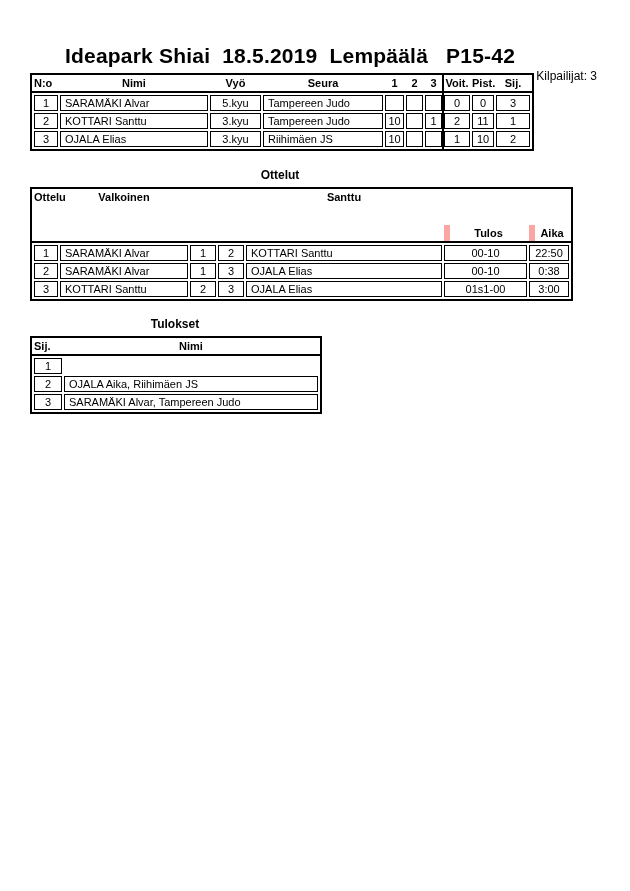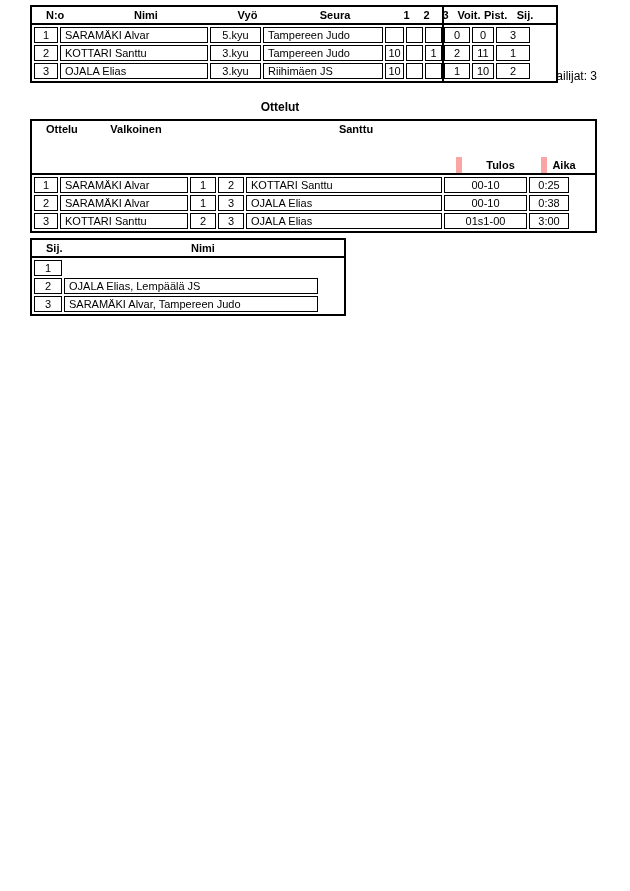--- a/index.html
+++ b/index.html
@@ -31,21 +31,21 @@
   }
   .tbl {
     position: relative;
     border: 2px solid #000;
     background: #fff;
     width: fit-content;
     margin-left: 30px;
     margin-top: 5px;
   }
   .thead {
-    display: grid; gap: 0 2px; padding: 0 14px;
+    display: grid; gap: 0 2px; padding: 0 2px;
     border-bottom: 2px solid #000;
   }
   .hcell {
     font-size: 11px; font-weight: bold;
     text-align: center; line-height: 16px; height: 16px;
     white-space: nowrap; overflow: visible;
   }
   .hcell.hleft { text-align: left; }
   .hcell.vl { border-left: 6px solid #fca5a5; margin-top: 36px; }
   .tbody { display: flex; flex-direction: column; gap: 2px; padding: 2px; }
@@ -64,20 +64,21 @@
   .vsep {
     position: absolute; top: 0; bottom: 0; left: 410px;
     width: 2px; background: #000; z-index: 2;
   }
 </style>
 </head>
 <body>
 
 <div class="page">
 
+  <div class="title">Ideapark Shiai  18.5.2019  Lempäälä   P15-42</div>
 
   <div class="meta-count">Kilpailijat: 3</div>
 
   <div class="tbl">
     <div class="vsep"></div>
     <div class="thead g1">
       <div class="hcell hleft">N:o</div>
       <div class="hcell">Nimi</div>
       <div class="hcell">Vyö</div>
       <div class="hcell">Seura</div>
@@ -141,21 +142,21 @@
       <div class="hcell vl">Aika</div>
     </div>
     <div class="tbody">
       <div class="trow g2">
         <div class="cell">1</div>
         <div class="cell left">SARAMÄKI Alvar</div>
         <div class="cell">1</div>
         <div class="cell">2</div>
         <div class="cell left">KOTTARI Santtu</div>
         <div class="cell">00-10</div>
-        <div class="cell">0:25</div>
+        <div class="cell">22:50</div>
       </div>
       <div class="trow g2">
         <div class="cell">2</div>
         <div class="cell left">SARAMÄKI Alvar</div>
         <div class="cell">1</div>
         <div class="cell">3</div>
         <div class="cell left">OJALA Elias</div>
         <div class="cell">00-10</div>
         <div class="cell">0:38</div>
       </div>
@@ -164,33 +165,34 @@
         <div class="cell left">KOTTARI Santtu</div>
         <div class="cell">2</div>
         <div class="cell">3</div>
         <div class="cell left">OJALA Elias</div>
         <div class="cell">01s1-00</div>
         <div class="cell">3:00</div>
       </div>
     </div>
   </div>
 
+  <div class="sec-title sec-t">Tulokset</div>
 
   <div class="tbl">
     <div class="thead g3">
       <div class="hcell hleft">Sij.</div>
       <div class="hcell">Nimi</div>
     </div>
     <div class="tbody">
       <div class="trow g3">
         <div class="cell">1</div>
       </div>
       <div class="trow g3">
         <div class="cell">2</div>
-        <div class="cell left">OJALA Elias, Lempäälä JS</div>
+        <div class="cell left">OJALA Aika, Riihimäen JS</div>
       </div>
       <div class="trow g3">
         <div class="cell">3</div>
         <div class="cell left">SARAMÄKI Alvar, Tampereen Judo</div>
       </div>
     </div>
   </div>
 
 </div>
 

